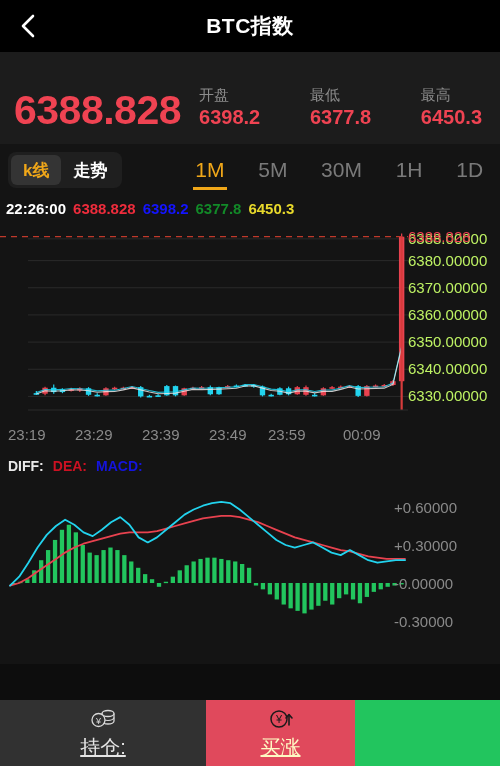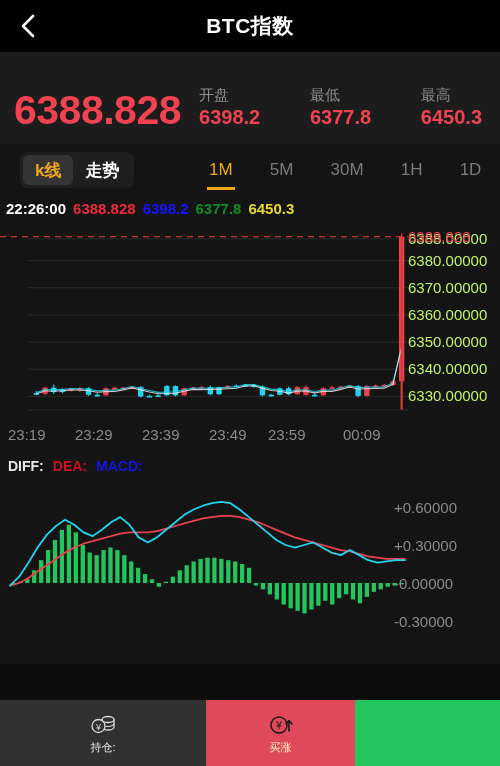--- a/index.html
+++ b/index.html
@@ -34,36 +34,36 @@
     line-height: .95; letter-spacing: -.5px; flex: 0 0 auto;
   }
   .stats { display: flex; flex: 1; justify-content: space-between; padding-left: 18px; padding-right: 4px; }
   .stat { display: flex; flex-direction: column; align-items: flex-start; }
   .stat-label { color: #8c8c8c; font-size: 15px; line-height: 1.25; }
   .stat-value { color: #ef4352; font-size: 20px; font-weight: bold; line-height: 1.25; }
 
   
   .tabbar {
     height: 52px; background: #141414; display: flex; align-items: center;
-    padding-left: 20px;
+    padding-left: 8px;
     gap: 48px;
   }
   .mode-switch {
     display: flex; align-items: center; background: #1f1f1f;
     border-radius: 8px; height: 36px; padding: 3px; margin-right: 8px;
   }
   .mode-btn {
     height: 30px; padding: 0 12px; display: flex; align-items: center;
     font-size: 17px; font-weight: bold; border-radius: 6px; cursor: pointer;
     color: #fff;
   }
   .mode-btn.active { background: #343434; color: #f0a719; }
   .tf-list { display: flex; flex: 1; align-items: center; justify-content: space-around; height: 100%; }
   .tf {
-    position: relative; color: #7a7a7a; font-size: 17px; cursor: pointer;
+    position: relative; color: #7a7a7a; font-size: 21px; cursor: pointer;
     height: 100%; display: flex; align-items: center; padding: 0 2px;
   }
   .tf.active { color: #f0a719; }
   .tf.active::after {
     content: ""; position: absolute; left: 0; right: 0; bottom: 6px;
     height: 3px; background: #f0a719;
   }
 
   
   .chart-wrap { position: relative; background: #141414; height: 258px; }
@@ -112,21 +112,21 @@
     position: absolute; left: 0; bottom: 0; width: 500px; height: 66px;
     display: flex;
   }
   .bb-cell {
     display: flex; flex-direction: column; align-items: center; justify-content: center;
     cursor: pointer; gap: 2px;
   }
   .bb-hold { flex: 0 0 206px; background: #313131; }
   .bb-up   { flex: 0 0 149px; background: #e0495c; }
   .bb-down { flex: 1; background: #22c55e; }
-  .bb-label { font-size: 11px; color: #e6e6e6; }
+  .bb-label { font-size: 20px; color: #e6e6e6; text-decoration: underline; }
   .bb-up .bb-label { color: #fef9c3; }
   .bb-icon { height: 26px; display: flex; align-items: center; justify-content: center; }
   .spacer-black { position: absolute; left: 0; bottom: 66px; width: 500px; height: 6px; background: #0d0d0d; }
 </style>
 </head>
 <body>
 
 <div class="app">
 
   <div class="titlebar">

